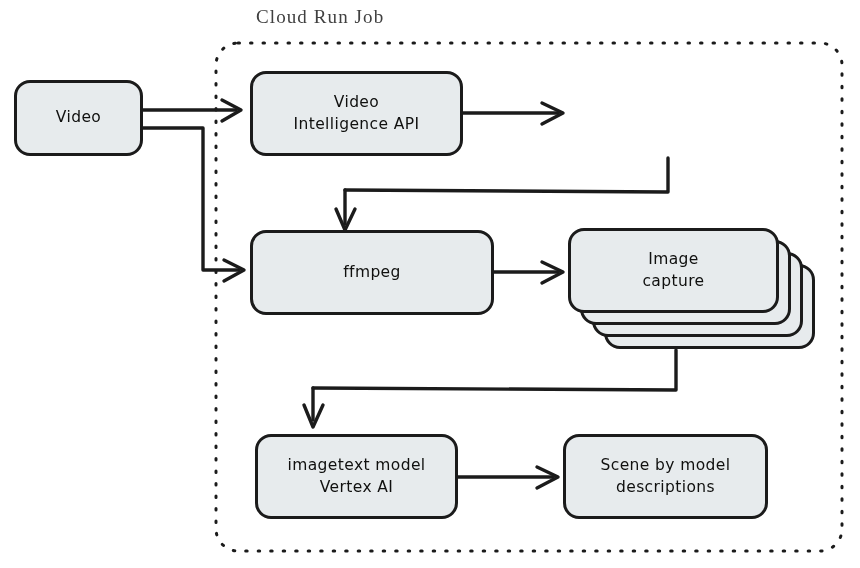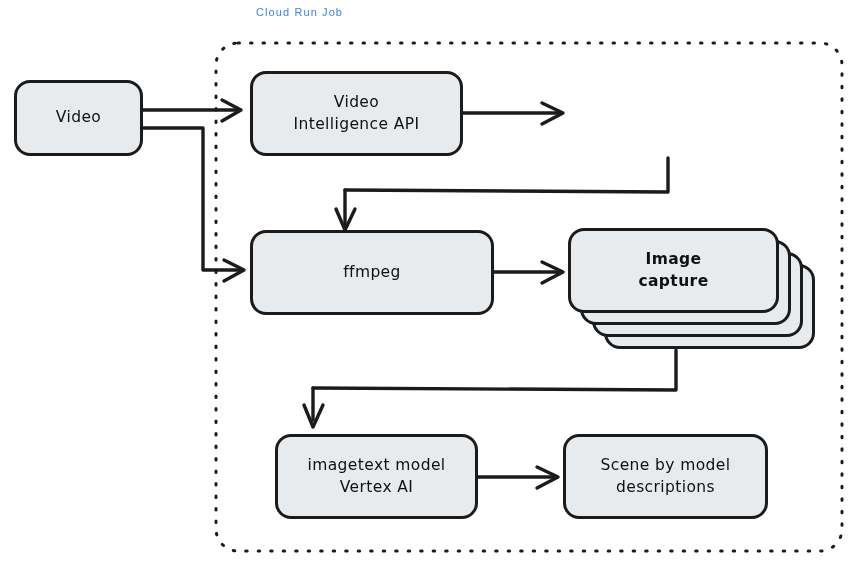--- a/index.html
+++ b/index.html
@@ -53,23 +53,23 @@
   }
   .stack-card {
     position: absolute;
     box-sizing: border-box;
     background: #e7ebed;
     border: 3px solid #1b1b1b;
     border-radius: 16px;
   }
   #group-title {
     position: absolute;
-    color: #3b82f6;
-    font-family: Liberation Sans, sans-serif;
-    font-size: 11px;
+    color: #404040;
+    font-family: Liberation Serif, serif;
+    font-size: 19px;
     letter-spacing: 1.1px;
     white-space: nowrap;
   }
 </style>
 </head>
 <body>
 
 <div id="canvas">
 
   <svg class="layer-svg" viewBox="0 0 860 568" xmlns="http://www.w3.org/2000/svg">
@@ -128,26 +128,26 @@
   </div>
 
 
   <div class="node" style="left:250px; top:230px; width:244px; height:85px;">
     <span class="label">ffmpeg</span>
   </div>
 
   <div class="stack-card" style="left:604px; top:264px; width:211px; height:85px;"></div>
   <div class="stack-card" style="left:592px; top:252px; width:211px; height:85px;"></div>
   <div class="stack-card" style="left:580px; top:240px; width:211px; height:85px;"></div>
-  <div class="node" style="left:568px; top:228px; width:211px; height:85px;font-weight:bold;">
+  <div class="node" style="left:568px; top:228px; width:211px; height:85px;">
     <span class="label">Image
 capture</span>
   </div>
 
-  <div class="node" style="left:255px; top:434px; width:203px; height:85px;margin-left:20px;">
+  <div class="node" style="left:255px; top:434px; width:203px; height:85px;">
     <span class="label">imagetext model
 Vertex AI</span>
   </div>
 
   <div class="node" style="left:563px; top:434px; width:205px; height:85px;">
     <span class="label">Scene by model
 descriptions</span>
   </div>
 
 </div>

